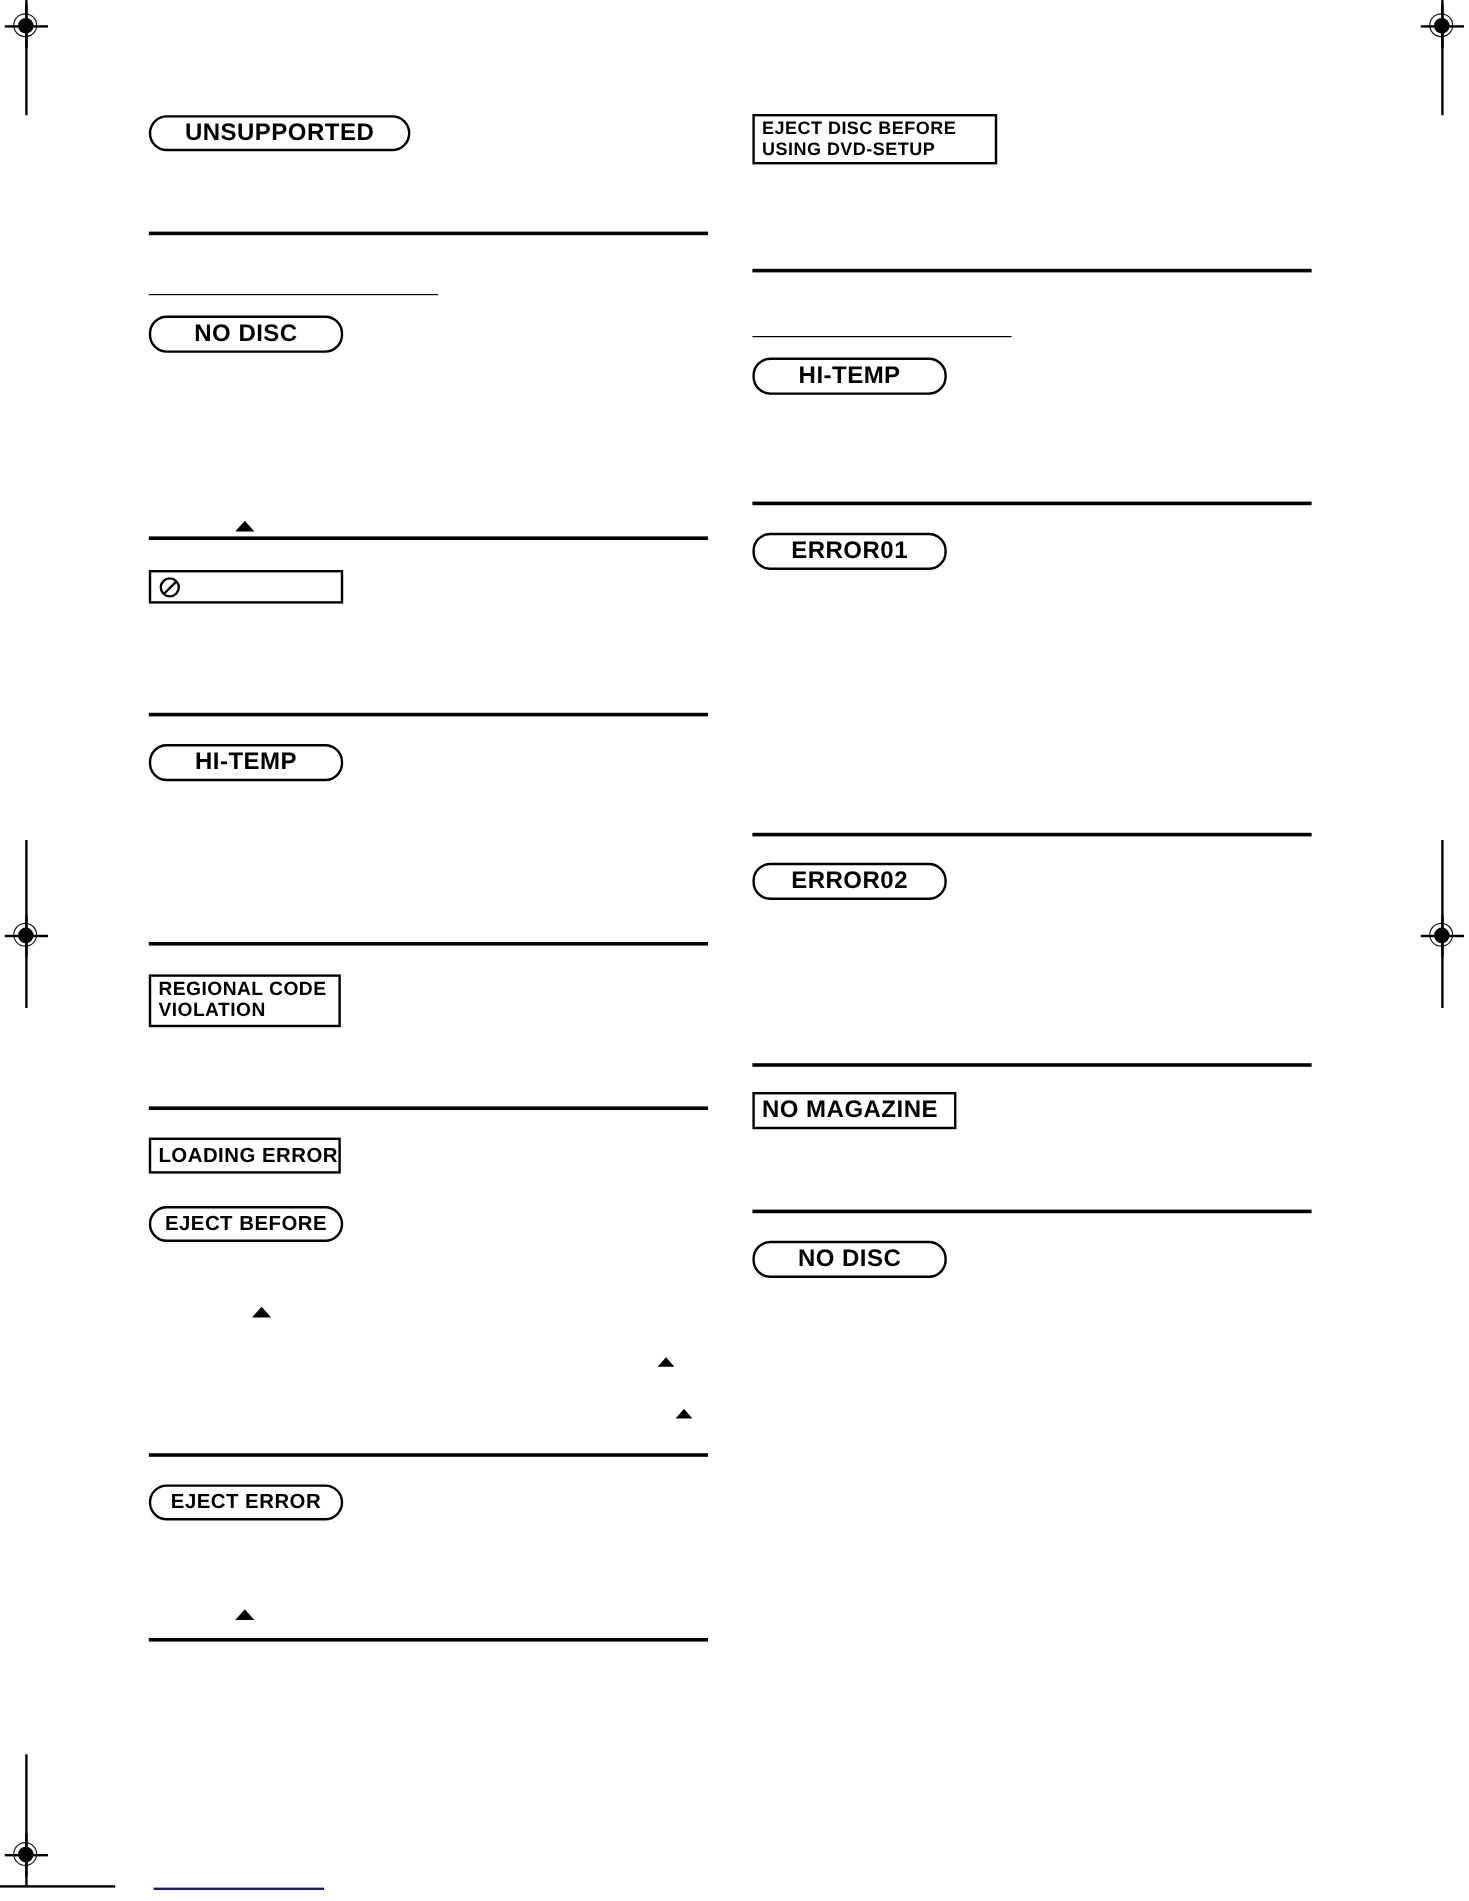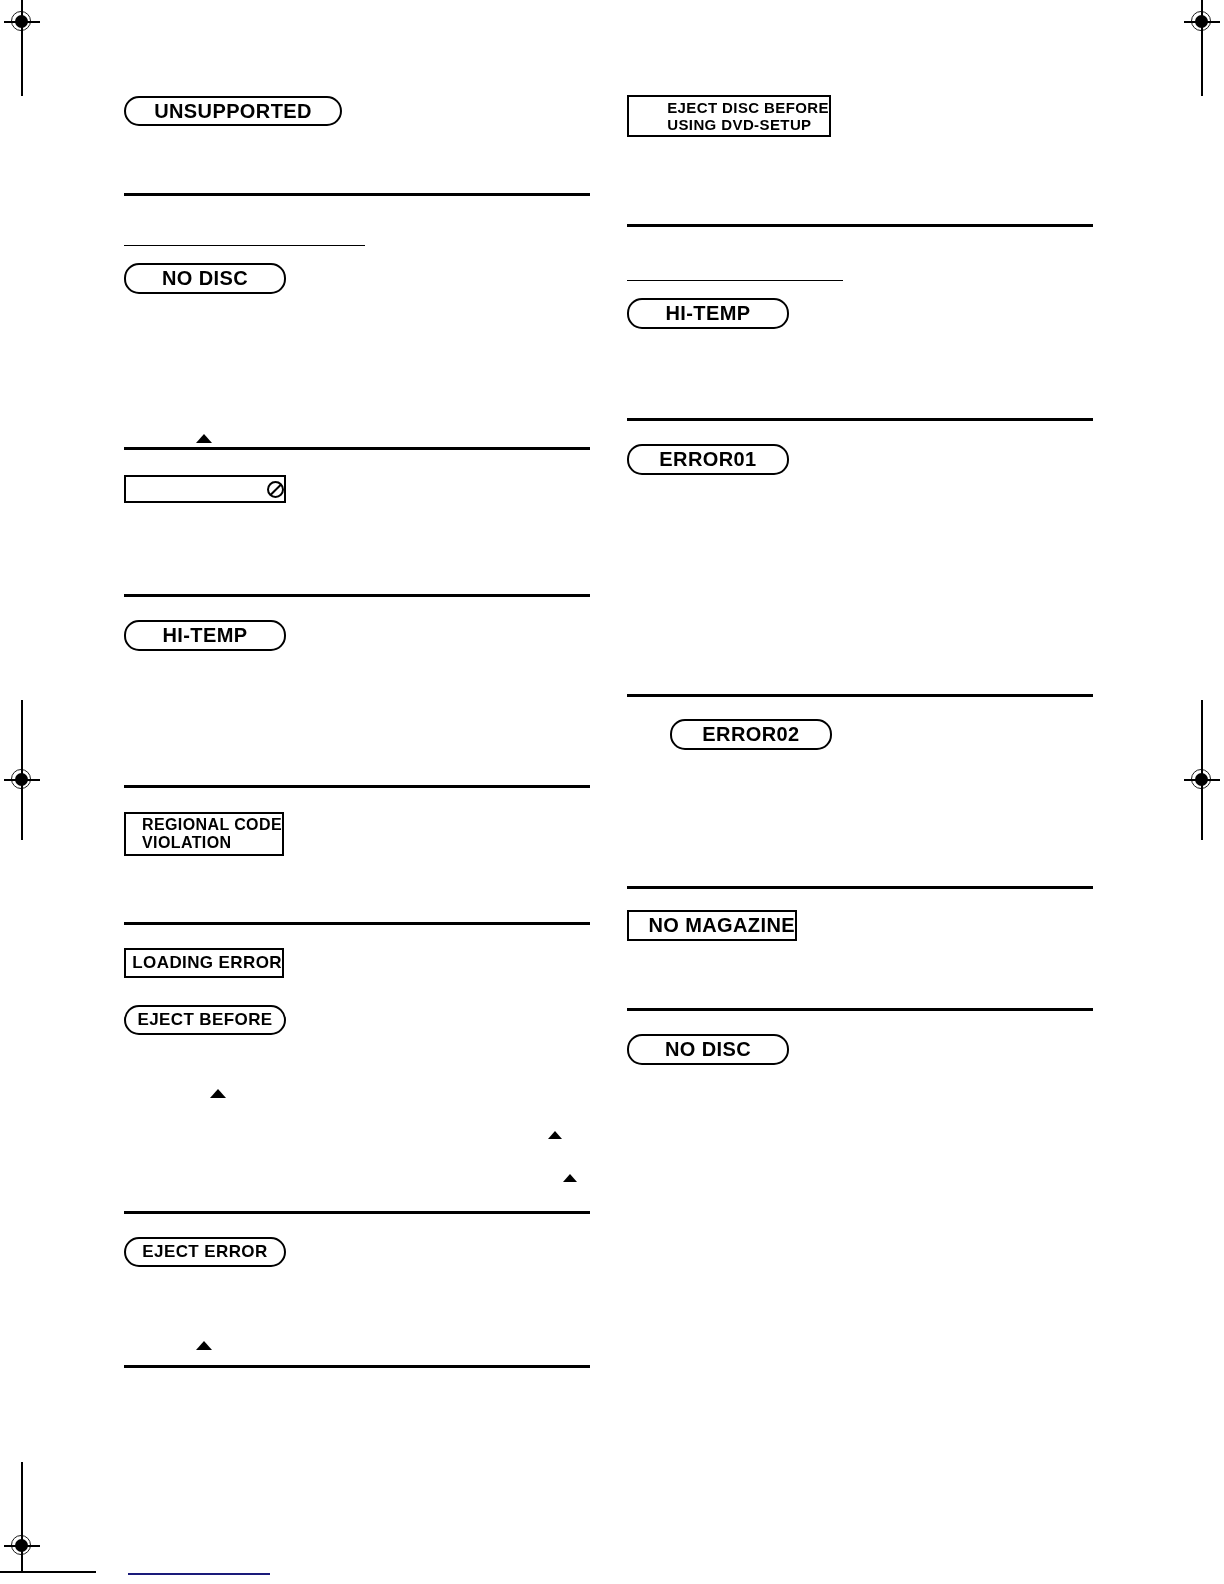--- a/index.html
+++ b/index.html
@@ -76,21 +76,21 @@
     border: 2.5px solid #000;
     background: #ffffff;
     color: #000;
     font-weight: bold;
     letter-spacing: 0.4px;
     display: flex;
     align-items: center;
     line-height: 1.14;
   }
   .msg-box.center { justify-content: center; border-radius: 15px; }
-  .msg-box.left   { justify-content: flex-end; }
+  .msg-box.left   { justify-content: flex-start; }
   .msg-box .txt { white-space: pre-line; }
 
   
   .rule {
     position: absolute;
     background: #000;
   }
   .rule.thick { height: 3px; }
   .rule.thin  { height: 1.4px; }
   .rule.navy  { background: #1a1a7a; height: 2px; }
@@ -277,21 +277,21 @@
     </div>
 
     <div class="msg-box center" style="left:627px; top:298px; width:162px; height:31px; font-size:20px;">
       <span class="txt">HI-TEMP</span>
     </div>
 
     <div class="msg-box center" style="left:627px; top:444px; width:162px; height:31px; font-size:20px;">
       <span class="txt">ERROR01</span>
     </div>
 
-    <div class="msg-box center" style="left:627px; top:719px; width:162px; height:31px; font-size:20px;margin-left:43px;">
+    <div class="msg-box center" style="left:627px; top:719px; width:162px; height:31px; font-size:20px;">
       <span class="txt">ERROR02</span>
     </div>
 
     <div class="msg-box left" style="left:627px; top:910px; width:170px; height:31px; font-size:20px; padding-left:6px;">
       <span class="txt">NO MAGAZINE</span>
     </div>
 
     <div class="msg-box center" style="left:627px; top:1034px; width:162px; height:31px; font-size:20px;">
       <span class="txt">NO DISC</span>
     </div>

